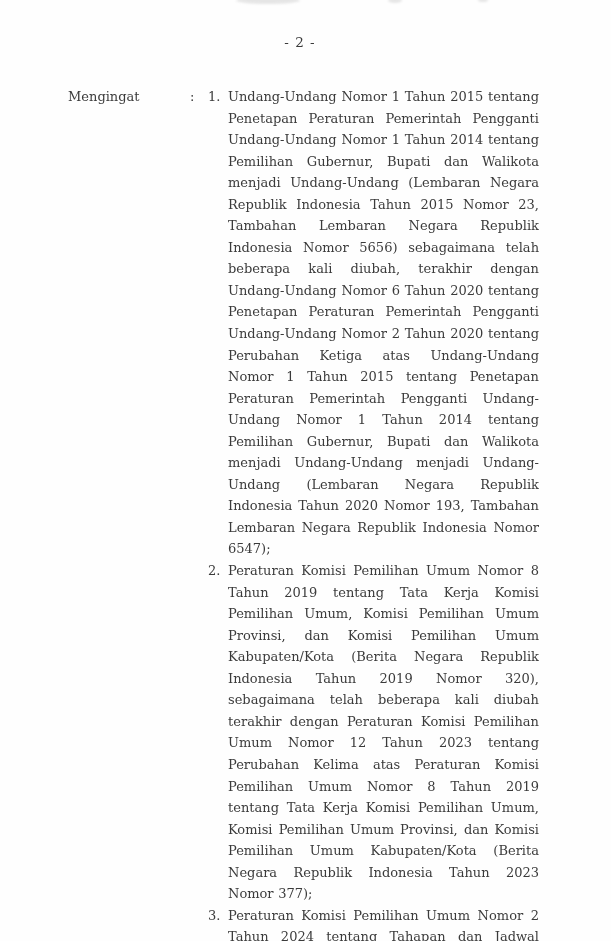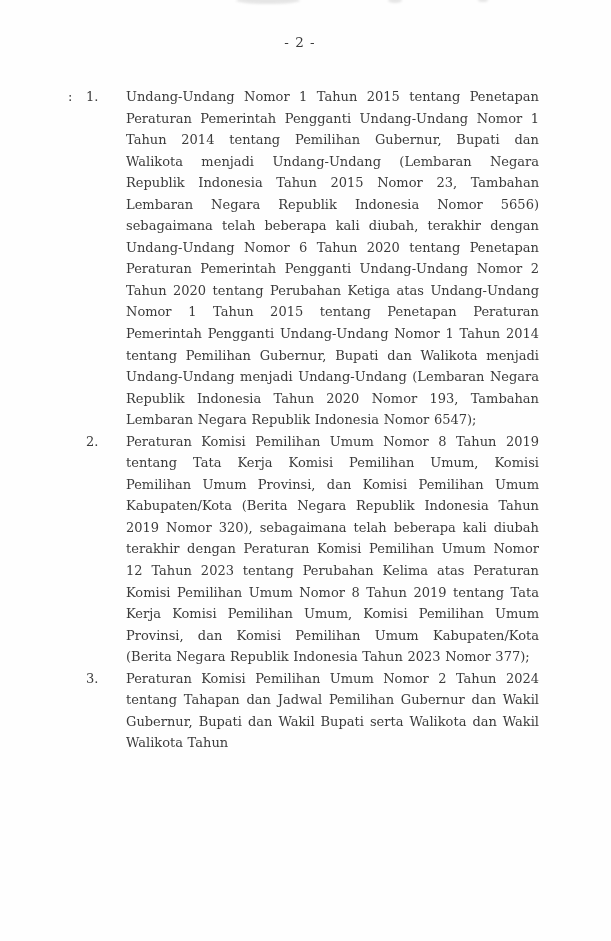--- a/index.html
+++ b/index.html
@@ -66,36 +66,36 @@
   }
   .item-number {
     width: 20px;
     flex-shrink: 0;
   }
   .item-text {
     flex: 1;
     min-width: 0;
     text-align: justify;
     word-spacing: 0.5px;
-    margin-left: 20px;
   }
 </style>
 </head>
 <body>
 
 <div class="page">
 
   <div class="scan-artifact artifact-1"></div>
   <div class="scan-artifact artifact-2"></div>
   <div class="scan-artifact artifact-3"></div>
 
   <div class="page-number">- 2 -</div>
 
   <div class="content">
     <div class="considerations-row">
+      <div class="section-label">Mengingat</div>
       <div class="section-colon">:</div>
       <div class="items-list">
 
         <div class="legal-item">
           <div class="item-number">1.</div>
           <div class="item-text">Undang-Undang Nomor 1 Tahun 2015 tentang Penetapan Peraturan Pemerintah Pengganti Undang-Undang Nomor 1 Tahun 2014 tentang Pemilihan Gubernur, Bupati dan Walikota menjadi Undang-Undang (Lembaran Negara Republik Indonesia Tahun 2015 Nomor 23, Tambahan Lembaran Negara Republik Indonesia Nomor 5656) sebagaimana telah beberapa kali diubah, terakhir dengan Undang-Undang Nomor 6 Tahun 2020 tentang Penetapan Peraturan Pemerintah Pengganti Undang-Undang Nomor 2 Tahun 2020 tentang Perubahan Ketiga atas Undang-Undang Nomor 1 Tahun 2015 tentang Penetapan Peraturan Pemerintah Pengganti Undang-Undang Nomor 1 Tahun 2014 tentang Pemilihan Gubernur, Bupati dan Walikota menjadi Undang-Undang menjadi Undang-Undang (Lembaran Negara Republik Indonesia Tahun 2020 Nomor 193, Tambahan Lembaran Negara Republik Indonesia Nomor 6547);</div>
         </div>
 
         <div class="legal-item">
           <div class="item-number">2.</div>

